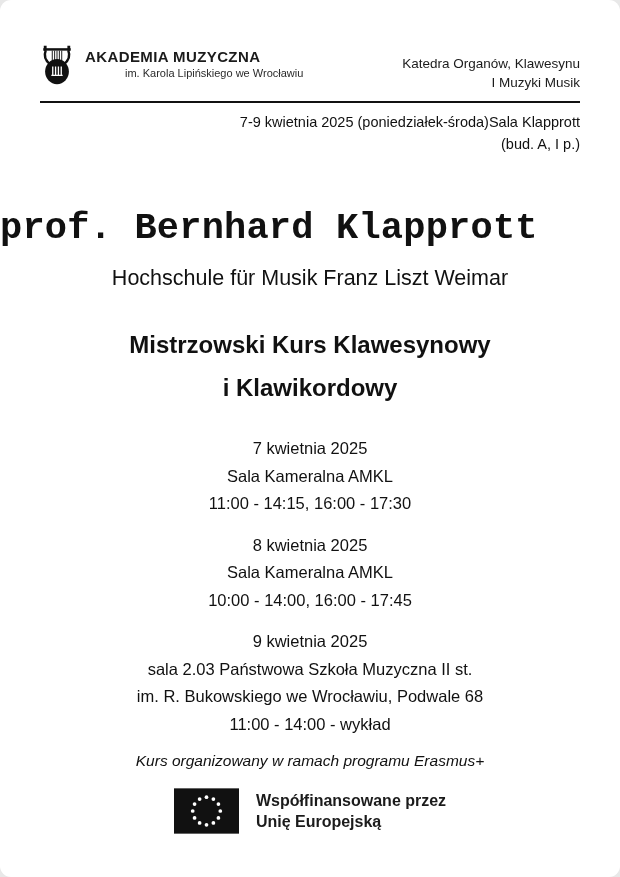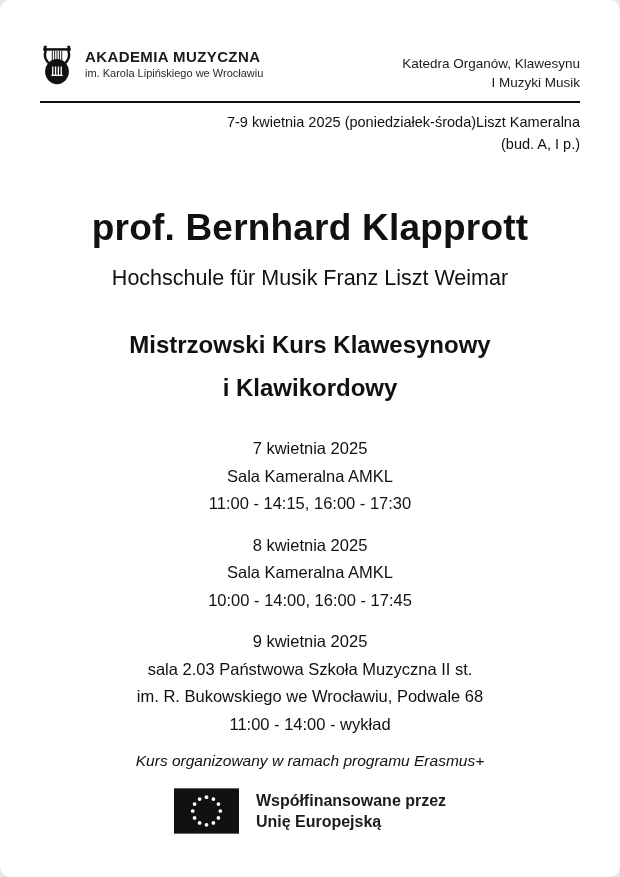--- a/index.html
+++ b/index.html
@@ -28,20 +28,21 @@
     font-size: 15px;
     font-weight: 700;
     letter-spacing: 0.4px;
     color: #1b1b1b;
     line-height: 18px;
   }
   .brand-sub {
     font-size: 11px;
     color: #2a2a2a;
     line-height: 14px;
+    margin-left: 40px;
   }
   .dept {
     text-align: right;
     font-size: 13.5px;
     line-height: 19px;
     padding-top: 9px;
     color: #1b1b1b;
   }
   .rule {
     border: 0;
@@ -54,25 +55,26 @@
     justify-content: flex-end;
     padding: 8px 40px 0 40px;
     font-size: 14.5px;
     line-height: 22px;
     color: #111;
   }
   .venue { text-align: right; }
   
   .professor {
     margin: 52px 0 16px 0;
-    text-align: center;
+    text-align: left;
     font-size: 37px;
     font-weight: 700;
     letter-spacing: 0.2px;
     line-height: 42px;
+    font-family: Liberation Mono, monospace;
   }
   .affiliation {
     margin-top: 16px;
     text-align: center;
     font-size: 21.5px;
     line-height: 26px;
   }
   .course-title {
     margin-top: 32px;
     text-align: center;
@@ -157,21 +159,21 @@
       <div>Katedra Organów, Klawesynu</div>
       <div>I Muzyki Musik</div>
     </div>
   </header>
 
   <hr class="rule">
 
   <div class="info-bar">
     <div>7-9 kwietnia 2025 (poniedziałek-środa)</div>
     <div class="venue">
-      <div>Liszt Kameralna</div>
+      <div>Sala Klapprott</div>
       <div>(bud. A, I p.)</div>
     </div>
   </div>
 
   <main>
     <h1 class="professor">prof. Bernhard Klapprott</h1>
     <div class="affiliation">Hochschule für Musik Franz Liszt Weimar</div>
 
     <div class="course-title">
       <div>Mistrzowski Kurs Klawesynowy</div>

